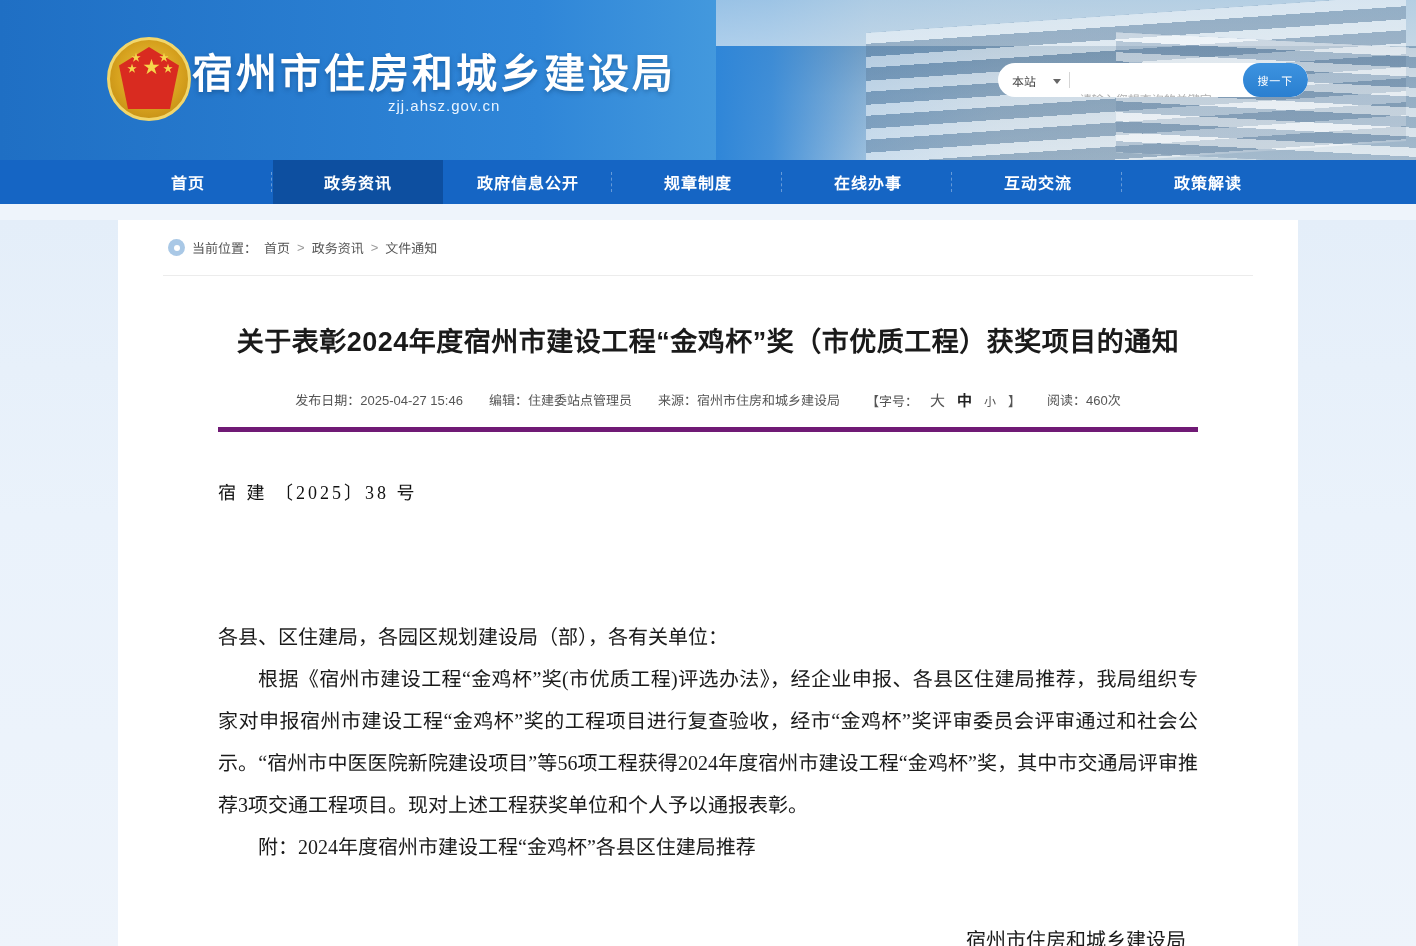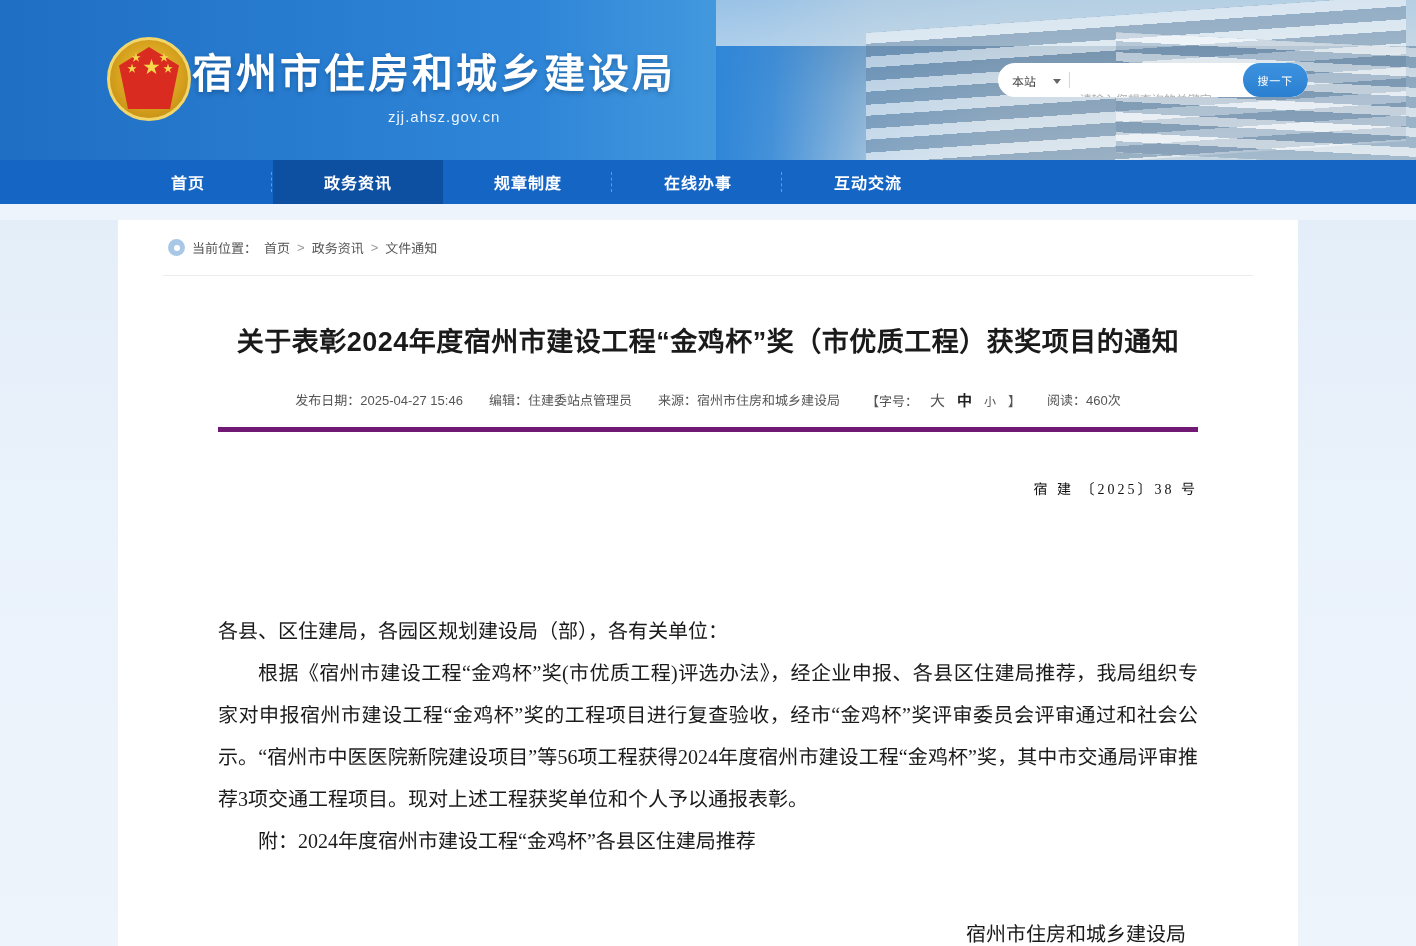--- a/index.html
+++ b/index.html
@@ -82,21 +82,21 @@
     left: 192px; top: 40px;
     color: #ffffff;
     font-size: 41px;
     font-weight: bold;
     letter-spacing: 3px;
     text-shadow: 0 2px 5px rgba(0,40,80,0.35);
     white-space: nowrap;
   }
   .site-domain {
     position: absolute;
-    left: 388px; top: 108px;
+    left: 388px; top: 97px;
     color: #eaf4ff;
     font-size: 15px;
     letter-spacing: 1px;
     white-space: nowrap;
   }
 
   
   .searchbar {
     position: absolute;
     right: 108px; top: 63px;
@@ -250,23 +250,23 @@
     display: inline-flex;
     align-items: baseline;
     gap: 12px;
   }
   .fs-big { font-size: 15px; }
   .fs-mid { font-size: 15px; font-weight: bold; color: #222; }
   .fs-small { font-size: 12px; }
 
   .doc-number {
     margin-top: 46px;
-    text-align: right;
+    text-align: left;
     font-family: "Liberation Serif", serif;
-    font-size: 14px;
+    font-size: 18px;
     color: #111;
     letter-spacing: 3px;
   }
 
   .doc-body {
     margin-top: 112px;
     font-family: "Liberation Serif", serif;
     font-size: 20px;
     line-height: 2.1;
     color: #1a1a1a;
@@ -318,27 +318,33 @@
 </div>
 
 <div class="nav">
   <div class="nav-item">
       <span>首页</span>
     </div>
   <div class="nav-item active">
       <span>政务资讯</span>
     </div>
   <div class="nav-item">
+      <span>政府信息公开</span>
+    </div>
+  <div class="nav-item">
       <span>规章制度</span>
     </div>
   <div class="nav-item">
       <span>在线办事</span>
     </div>
   <div class="nav-item">
       <span>互动交流</span>
+    </div>
+  <div class="nav-item">
+      <span>政策解读</span>
     </div>
 </div>
 
 <div class="page-bg">
   <div class="content-card">
 
     <div class="breadcrumb">
       <span class="pin-icon"></span>
       <span>当前位置：</span>
       <span class="crumb-link">首页</span>

